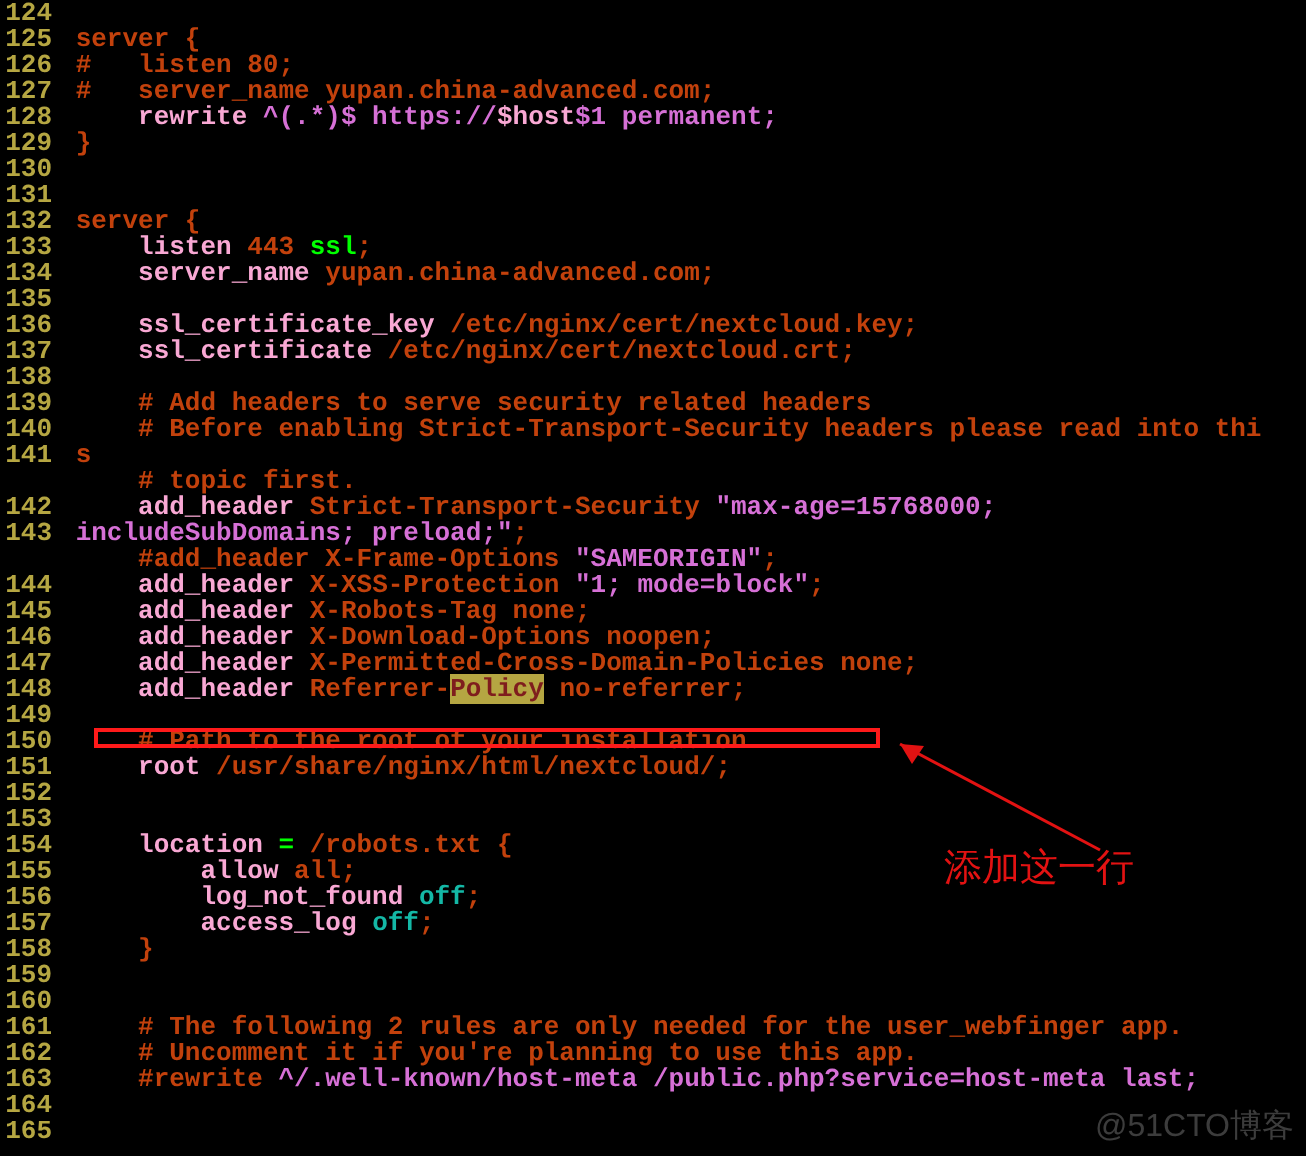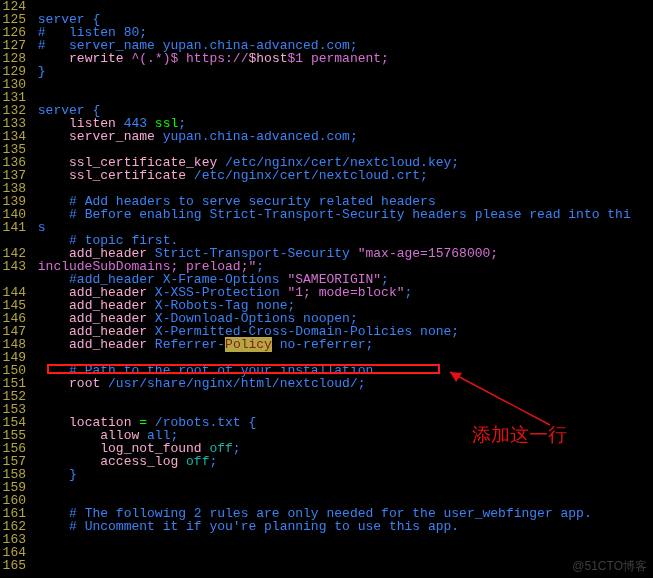--- a/index.html
+++ b/index.html
@@ -7,34 +7,34 @@
       font-family: "Courier New", Consolas, monospace;
       font-size: 13px;
       background: #000;
       color: #fff;
       width: 653px;
       height: 578px;
       overflow: hidden;
       position: relative;
       line-height: 1.0;
     }
-    .editor { display: flex; }
+    .editor { display: flex; font-weight: bold; }
     .gutter {
       background: #000;
       color: #b5a642;
       text-align: right;
       padding-right: 4px;
       user-select: none;
       width: 30px;
       flex-shrink: 0;
     }
     .gutter div { height: 13px; }
     .code { flex: 1; background: #000; }
     .code .ln { height: 13px; white-space: pre; }
-    .cyan { color: #3b82f6; }
+    .cyan { color: #c2410c; }
     .yellow { color: #f9a8d4; }
     .magenta { color: #d670d6; }
     .green { color: #00ff00; }
     .brown { color: #14b8a6; }
     .highlight { background: #b5a642; color: #7f1d1d; }
     .red-box {
       position: absolute;
       left: 47px;
       top: 364px;
       width: 393px;
@@ -57,21 +57,21 @@
       color: #e21212;
       font-family: "SimSun", "Microsoft YaHei", sans-serif;
       font-size: 19px;
     }
     .watermark {
       position: absolute;
       right: 6px;
       bottom: 6px;
       color: rgba(200,200,200,0.3);
       font-family: "Microsoft YaHei", sans-serif;
-      font-size: 12px;
+      font-size: 16px;
       pointer-events: none;
     }
   </style>
 </head>
 <body>
 
 <div class="editor">
   <div class="gutter" id="gutter">
       <div>124</div>
       <div>125</div>
@@ -153,20 +153,21 @@
       <div class="ln"><span> </span></div>
       <div class="ln"><span> </span><span>    </span><span class="yellow">location </span><span class="green">= </span><span class="cyan">/robots.txt </span><span class="cyan">{</span></div>
       <div class="ln"><span> </span><span>        </span><span class="yellow">allow </span><span class="cyan">all;</span></div>
       <div class="ln"><span> </span><span>        </span><span class="yellow">log_not_found </span><span class="brown">off</span><span class="cyan">;</span></div>
       <div class="ln"><span> </span><span>        </span><span class="yellow">access_log </span><span class="brown">off</span><span class="cyan">;</span></div>
       <div class="ln"><span> </span><span>    </span><span class="cyan">}</span></div>
       <div class="ln"><span> </span></div>
       <div class="ln"><span> </span></div>
       <div class="ln"><span> </span><span>    </span><span class="cyan"># The following 2 rules are only needed for the user_webfinger app.</span></div>
       <div class="ln"><span> </span><span>    </span><span class="cyan"># Uncomment it if you're planning to use this app.</span></div>
+      <div class="ln"><span> </span><span>    </span><span class="cyan">#rewrite </span><span class="magenta">^/.well-known/host-meta /public.php?service=host-meta last;</span></div>
     </div>
 </div>
 
 <div class="red-box"></div>
 
 <svg class="arrow-line" viewBox="0 0 120 60">
   <line x1="10" y1="2" x2="110" y2="55" stroke="#e21212" stroke-width="1.5"></line>
   <polygon points="10,2 22,3 16,12" fill="#e21212"></polygon>
 </svg>
 

